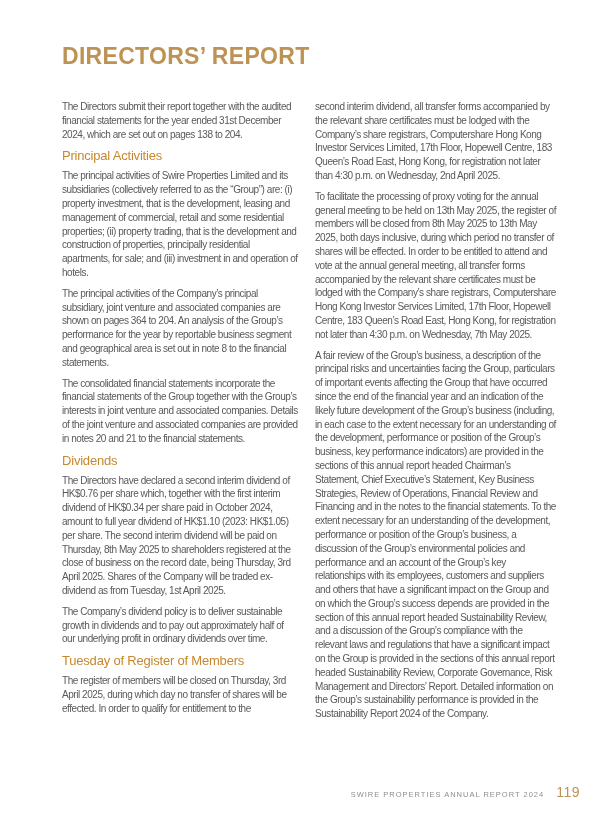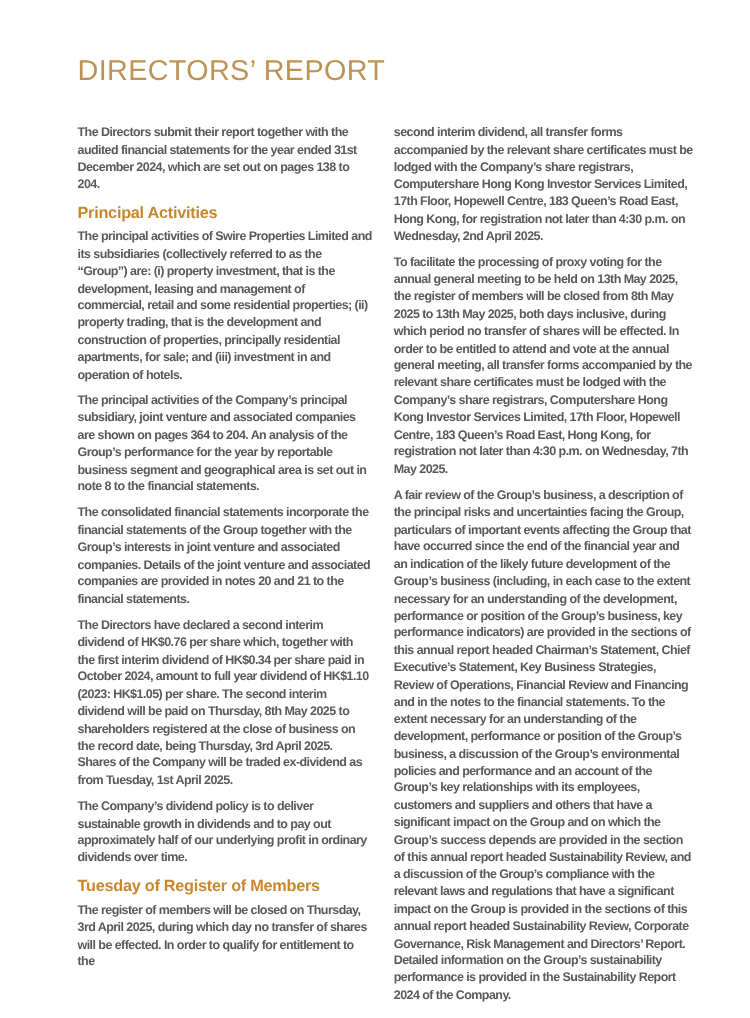--- a/index.html
+++ b/index.html
@@ -22,21 +22,21 @@
   }
   .page {
     position: absolute;
     inset: 0;
   }
   .page-title {
     position: absolute;
     left: 62px;
     top: 28px;
     font-size: 23px;
-    font-weight: normal;
+    font-weight: bold;
     letter-spacing: 0.3px;
     color: var(--title-gold);
   }
   .columns {
     position: absolute;
     left: 62px;
     top: 100px;
     width: 494px;
     display: flex;
     gap: 17px;
@@ -44,25 +44,24 @@
   .col { width: 238px; }
   .col-left { width: 236px; }
   .col-right { width: 241px; }
   p.body-para {
     font-size: 10px;
     line-height: 13.8px;
     letter-spacing: -0.45px;
     color: var(--body-text);
     margin: 0 0 7px 0;
     text-align: left;
-    font-weight: bold;
   }
   h2.section-heading {
     font-size: 13px;
-    font-weight: bold;
+    font-weight: normal;
     letter-spacing: -0.2px;
     color: var(--heading-gold);
     margin: 6px 0 6px 0;
   }
   .footer {
     position: absolute;
     right: 20px;
     bottom: 14px;
     display: flex;
     align-items: baseline;
@@ -91,33 +90,38 @@
     <div class="col col-left">
 
       <p class="body-para">The Directors submit their report together with the audited financial statements for the year ended 31st December 2024, which are set out on pages 138 to 204.</p>
 
       <h2 class="section-heading">Principal Activities</h2>
       <p class="body-para">The principal activities of Swire Properties Limited and its subsidiaries (collectively referred to as the “Group”) are: (i) property investment, that is the development, leasing and management of commercial, retail and some residential properties; (ii) property trading, that is the development and construction of properties, principally residential apartments, for sale; and (iii) investment in and operation of hotels.</p>
       <p class="body-para">The principal activities of the Company’s principal subsidiary, joint venture and associated companies are shown on pages 364 to 204. An analysis of the Group’s performance for the year by reportable business segment and geographical area is set out in note 8 to the financial statements.</p>
 
       <p class="body-para">The consolidated financial statements incorporate the financial statements of the Group together with the Group’s interests in joint venture and associated companies. Details of the joint venture and associated companies are provided in notes 20 and 21 to the financial statements.</p>
 
+      <h2 class="section-heading">Dividends</h2>
       <p class="body-para">The Directors have declared a second interim dividend of HK$0.76 per share which, together with the first interim dividend of HK$0.34 per share paid in October 2024, amount to full year dividend of HK$1.10 (2023: HK$1.05) per share. The second interim dividend will be paid on Thursday, 8th May 2025 to shareholders registered at the close of business on the record date, being Thursday, 3rd April 2025. Shares of the Company will be traded ex-dividend as from Tuesday, 1st April 2025.</p>
       <p class="body-para">The Company’s dividend policy is to deliver sustainable growth in dividends and to pay out approximately half of our underlying profit in ordinary dividends over time.</p>
 
       <h2 class="section-heading">Tuesday of Register of Members</h2>
       <p class="body-para">The register of members will be closed on Thursday, 3rd April 2025, during which day no transfer of shares will be effected. In order to qualify for entitlement to the</p>
 
     </div>
 
     <div class="col col-right">
 
       <p class="body-para">second interim dividend, all transfer forms accompanied by the relevant share certificates must be lodged with the Company’s share registrars, Computershare Hong Kong Investor Services Limited, 17th Floor, Hopewell Centre, 183 Queen’s Road East, Hong Kong, for registration not later than 4:30 p.m. on Wednesday, 2nd April 2025.</p>
       <p class="body-para">To facilitate the processing of proxy voting for the annual general meeting to be held on 13th May 2025, the register of members will be closed from 8th May 2025 to 13th May 2025, both days inclusive, during which period no transfer of shares will be effected. In order to be entitled to attend and vote at the annual general meeting, all transfer forms accompanied by the relevant share certificates must be lodged with the Company’s share registrars, Computershare Hong Kong Investor Services Limited, 17th Floor, Hopewell Centre, 183 Queen’s Road East, Hong Kong, for registration not later than 4:30 p.m. on Wednesday, 7th May 2025.</p>
 
       <p class="body-para">A fair review of the Group’s business, a description of the principal risks and uncertainties facing the Group, particulars of important events affecting the Group that have occurred since the end of the financial year and an indication of the likely future development of the Group’s business (including, in each case to the extent necessary for an understanding of the development, performance or position of the Group’s business, key performance indicators) are provided in the sections of this annual report headed Chairman’s Statement, Chief Executive’s Statement, Key Business Strategies, Review of Operations, Financial Review and Financing and in the notes to the financial statements. To the extent necessary for an understanding of the development, performance or position of the Group’s business, a discussion of the Group’s environmental policies and performance and an account of the Group’s key relationships with its employees, customers and suppliers and others that have a significant impact on the Group and on which the Group’s success depends are provided in the section of this annual report headed Sustainability Review, and a discussion of the Group’s compliance with the relevant laws and regulations that have a significant impact on the Group is provided in the sections of this annual report headed Sustainability Review, Corporate Governance, Risk Management and Directors’ Report. Detailed information on the Group’s sustainability performance is provided in the Sustainability Report 2024 of the Company.</p>
 
     </div>
 
   </div>
 
+  <div class="footer">
+    <span class="footer-report-name">SWIRE PROPERTIES ANNUAL REPORT 2024</span>
+    <span class="footer-page-number">119</span>
+  </div>
 
 </div>
 
 </body></html>

